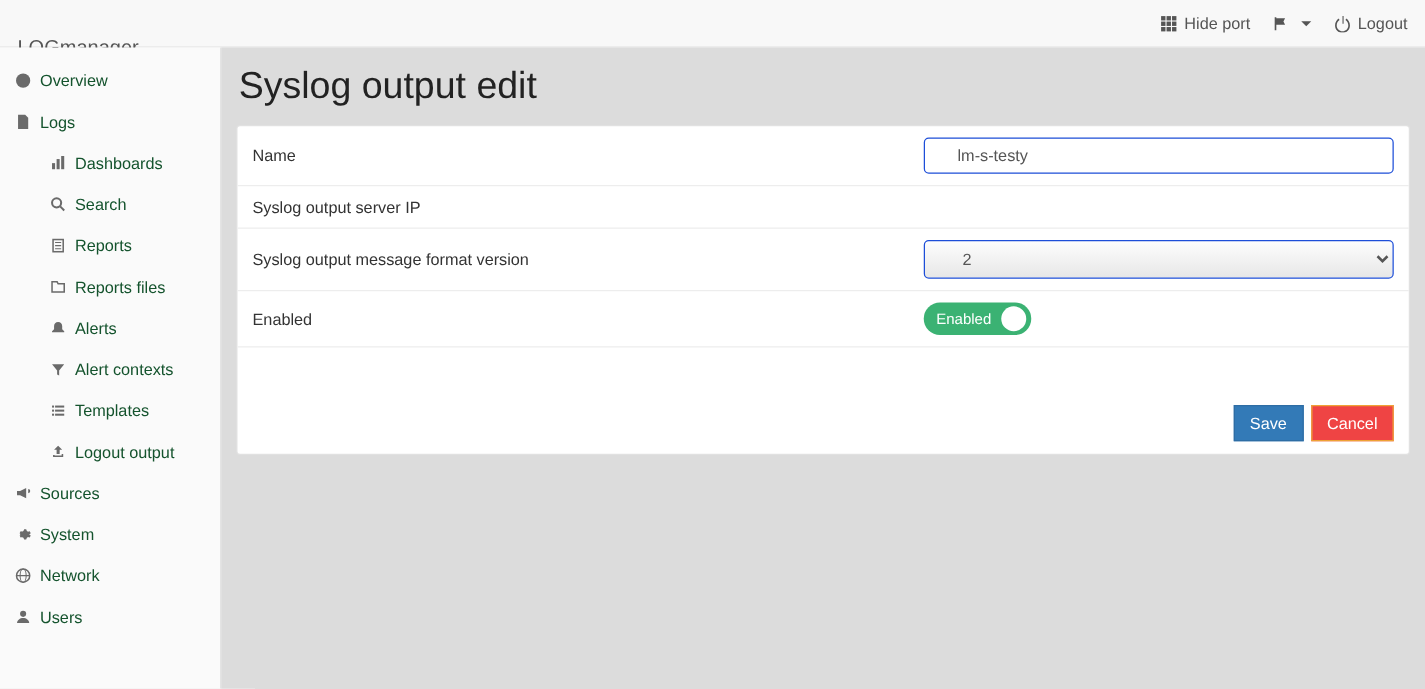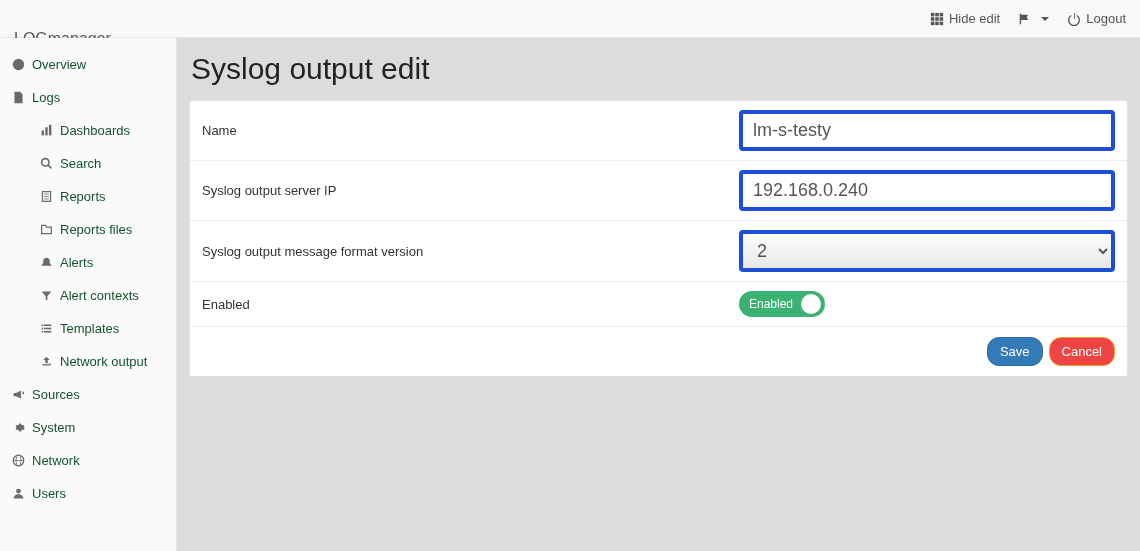--- a/index.html
+++ b/index.html
@@ -15,27 +15,27 @@
 .nav-sub { padding-left: 40px; }
 .nav-item .ic, .nav-sub .ic { width: 13px; height: 13px; fill: #6a6a6a; flex-shrink: 0; }
 .content { flex: 1; background: #dcdcdc; overflow-y: auto; padding: 10px 12px; }
 h1.page-title { font-size: 30px; font-weight: 400; color: #222; margin: 4px 0 14px 2px; }
 .panel { background: #fff; border: 1px solid #e1e1e1; border-radius: 3px; }
 .form-row { display: flex; align-items: center; padding: 9px 12px; border-bottom: 1px solid #ededed; }
 .form-row:last-child { border-bottom: none; }
 .form-label { flex: 0 0 537px; color: #333; font-size: 13px; }
 .form-control-wrap { flex: 1; display: flex; }
 input[type="text"], input[type="number"], select {
-  width: 100%; padding: 6px 10px; font-size: 18px; border: 4px solid #1d4ed8; border-radius: 4px; background: #fff; color: #555;
+  width: 100%; padding: 6px 26px; font-size: 13px; border: 1px solid #1d4ed8; border-radius: 4px; background: #fff; color: #555;
 }
 select.grad { background: linear-gradient(#fdfdfd,#e7e7e7); }
 .toggle { display: inline-flex; align-items: center; background: #3bb273; color: #fff; border-radius: 14px; padding: 3px 4px 3px 10px; font-size: 12px; gap: 8px; }
 .toggle .knob { width: 20px; height: 20px; background: #fff; border-radius: 50%; }
 .actions { display: flex; justify-content: flex-end; gap: 6px; padding: 10px 12px; }
-.btn { padding: 6px 12px; font-size: 13px; border-radius: 12px; border: 1px solid transparent; cursor: pointer; color: #fff; }
+.btn { padding: 6px 12px; font-size: 13px; border-radius: 0; border: 1px solid transparent; cursor: pointer; color: #fff; margin-top: 36px; }
 .btn-primary { background: #337ab7; border-color: #2e6da4; }
 .btn-warning { background: #ef4444; border-color: #eea236; }
 .caret { display: inline-block; width: 0; height: 0; border-left: 4px solid transparent; border-right: 4px solid transparent; border-top: 4px solid #555; margin-left: 4px; vertical-align: middle; }
 </style>
 </head>
 <body>
 
 <div class="topbar">
   <div class="brand">LOGmanager</div>
   <div class="top-actions">
@@ -44,21 +44,21 @@
           <rect x="1" y="1" width="4" height="4"></rect>
           <rect x="6" y="1" width="4" height="4"></rect>
           <rect x="11" y="1" width="4" height="4"></rect>
           <rect x="1" y="6" width="4" height="4"></rect>
           <rect x="6" y="6" width="4" height="4"></rect>
           <rect x="11" y="6" width="4" height="4"></rect>
           <rect x="1" y="11" width="4" height="4"></rect>
           <rect x="6" y="11" width="4" height="4"></rect>
           <rect x="11" y="11" width="4" height="4"></rect>
         </svg>
-      <span>Hide edit</span>
+      <span>Hide port</span>
     </div>
     <div class="top-action">
       <svg class="ic" viewBox="0 0 16 16">
           <path d="M2 2v12h1.5V9h8l-1.5-3 1.5-3H3.5V2H2z"></path>
         </svg>
       <span class="caret"></span>
     </div>
     <div class="top-action">
       <svg class="ic" viewBox="0 0 16 16">
           <path d="M8 1v7h1V1H8zm-3.5 2.3C2.5 4.7 1.2 7 1.2 9.5c0 3.8 3 6.8 6.8 6.8s6.8-3 6.8-6.8c0-2.5-1.3-4.8-3.3-6.2l-.8 1.3c1.6 1.1 2.6 2.9 2.6 4.9 0 3-2.4 5.3-5.3 5.3s-5.3-2.4-5.3-5.3c0-2 1-3.8 2.6-4.9l-.8-1.3z"></path>
@@ -133,21 +133,21 @@
           <rect x="5" y="7" width="9" height="2"></rect>
           <rect x="2" y="11" width="2" height="2"></rect>
           <rect x="5" y="11" width="9" height="2"></rect>
         </svg>
       <span>Templates</span>
     </div>
     <div class="nav-sub">
       <svg class="ic" viewBox="0 0 16 16">
           <path d="M3 13h10v-3h-1.5v1.5h-7V11H3v2zM8 2l4 4h-2.5v4h-3V6H4l4-4z"></path>
         </svg>
-      <span>Network output</span>
+      <span>Logout output</span>
     </div>
 
     <div class="nav-item">
       <svg class="ic" viewBox="0 0 16 16">
           <path d="M2 6v4h3l6 3V3L5 6H2zm11 2a2 2 0 0 0 0-4v4z"></path>
         </svg>
       <span>Sources</span>
     </div>
     <div class="nav-item">
       <svg class="ic" viewBox="0 0 16 16">
@@ -181,23 +181,20 @@
 
     <div class="panel">
       <div class="form-row">
         <div class="form-label">Name</div>
         <div class="form-control-wrap">
           <input type="text" value="lm-s-testy" style="">
         </div>
       </div>
       <div class="form-row">
         <div class="form-label">Syslog output server IP</div>
-        <div class="form-control-wrap">
-          <input type="text" value="192.168.0.240" style="">
-        </div>
       </div>
       <div class="form-row">
         <div class="form-label">Syslog output message format version</div>
         <div class="form-control-wrap">
           <select class="grad">
             <option>2</option>
           </select>
         </div>
       </div>
       <div class="form-row">

